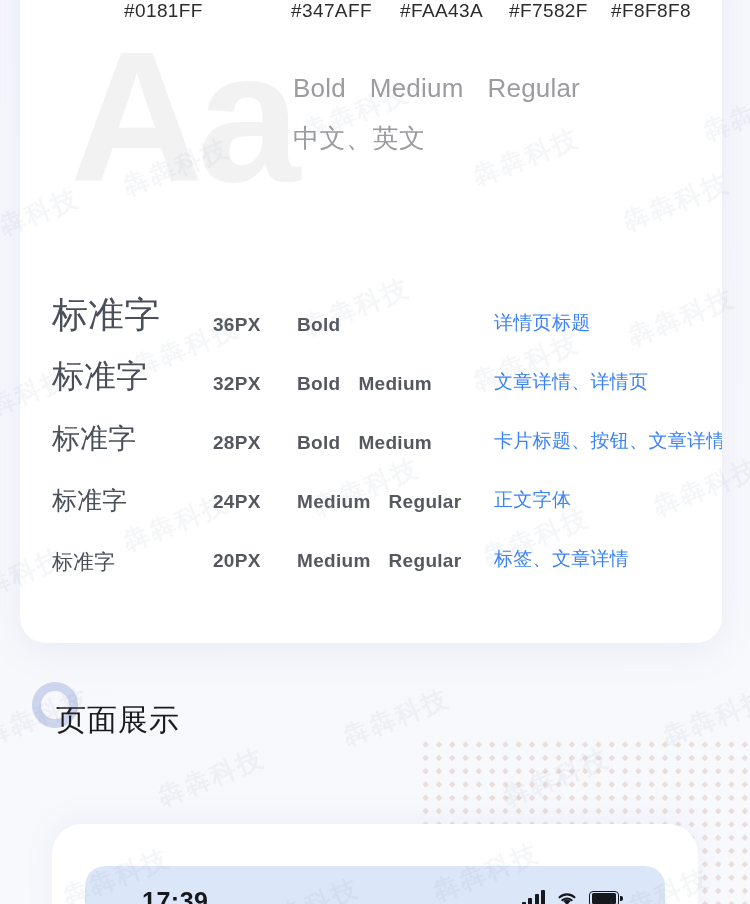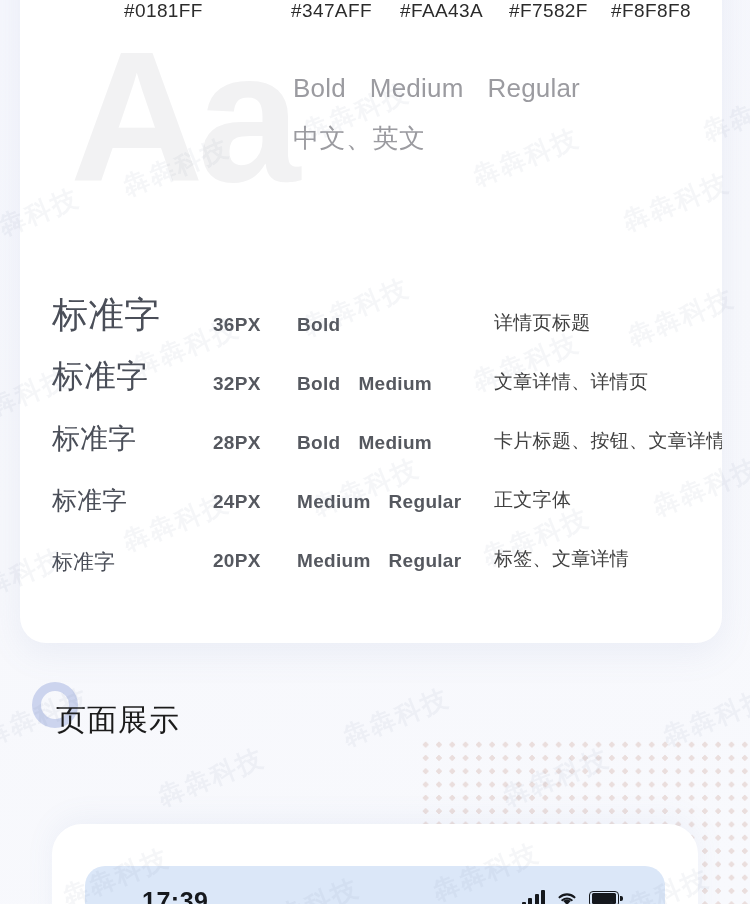--- a/index.html
+++ b/index.html
@@ -135,21 +135,21 @@
     font-weight: 700;
     color: #55585f;
     letter-spacing: 0.3px;
     white-space: nowrap;
   }
   .c-weight span { margin-right: 18px; }
   .c-weight span:last-child { margin-right: 0; }
   .c-usage {
     position: absolute; left: 442px; bottom: 8px;
     font-size: 19px;
-    color: #404040;
+    color: #3b82f6;
     letter-spacing: 0.3px;
     white-space: nowrap;
     text-align: center;
   }
 
   
   .sec-ring {
     position: absolute;
     left: 32px; top: 682px;
     width: 46px; height: 46px;

